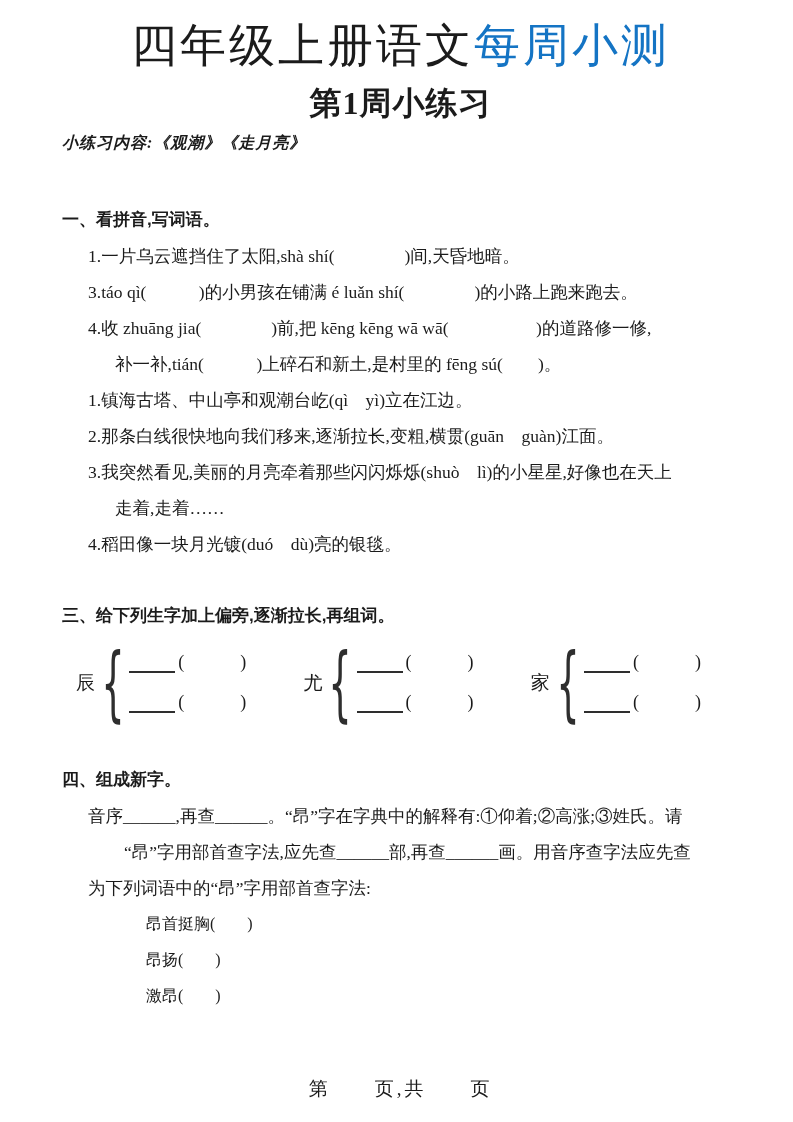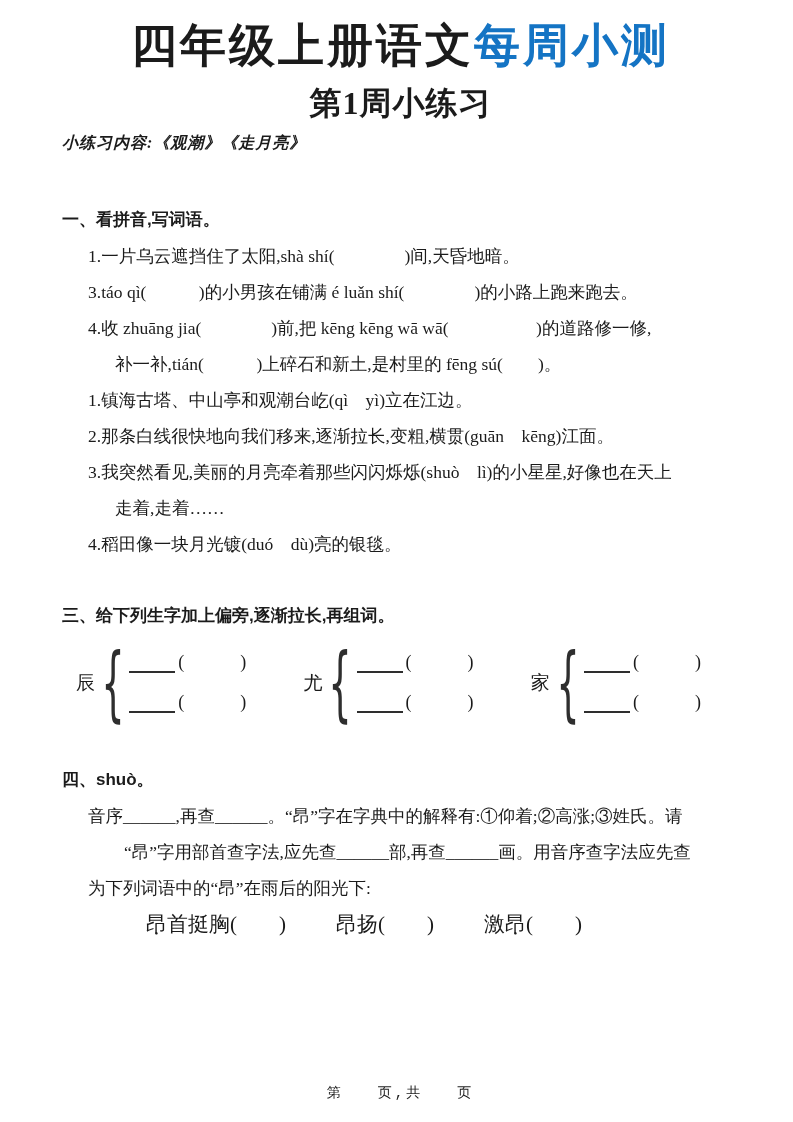--- a/index.html
+++ b/index.html
@@ -11,21 +11,21 @@
     box-sizing:border-box;
     padding:20px 54px 14px 62px;
     display:flex;flex-direction:column;
     font-family:"Liberation Serif","DejaVu Serif",serif;
     color:#1b1b1b;
     overflow:hidden;
   }
   .title{
     text-align:center;
     font-size:46px;
-    font-weight:bold;
+    font-weight:normal;
     line-height:1.15;
     letter-spacing:3px;
     white-space:nowrap;
   }
   .subtitle{
     text-align:center;
     font-size:32px;
     font-weight:bold;
     margin-top:9px;
     letter-spacing:1px;
@@ -88,32 +88,32 @@
   .blank{
     display:inline-block;
     width:46px;height:17px;
     border-bottom:2px solid #2e2e2e;
     margin-right:3px;
   }
   .pgap{display:inline-block;width:56px;}
   
   .words{
     display:flex;
-    gap:50px;
     padding-left:84px;
-    font-size:21px;
+    font-size:16px;
     line-height:36px;
     white-space:pre-wrap;
+    flex-direction:column;
   }
   .footer{
     margin-top:auto;
     text-align:center;
-    font-size:14px;
+    font-size:19px;
     letter-spacing:3px;
-    font-family:Liberation Mono, monospace;
+    font-family:Liberation Serif, serif;
     padding-bottom:6px;
   }
 </style>
 </head>
 <body>
 
 <div class="page">
 
   <div class="title"><span>四年级上册语文</span><span style="color: rgb(20, 116, 196);">每周小测</span></div>
 
@@ -126,21 +126,21 @@
     <div class="section">
       <div class="line heading">一、看拼音,写词语。</div>
       <div class="line item">1.一片乌云遮挡住了太阳,shà shí(　　　　)间,天昏地暗。</div>
       <div class="line item">3.táo qì(　　　)的小男孩在铺满 é luǎn shí(　　　　)的小路上跑来跑去。</div>
       <div class="line item">4.收 zhuāng jia(　　　　)前,把 kēng kēng wā wā(　　　　　)的道路修一修,</div>
       <div class="line cont">补一补,tián(　　　)上碎石和新土,是村里的 fēng sú(　　)。</div>
     </div>
 
     <div class="section">
       <div class="line item"><span>1.镇海古塔、中山亭和观潮台</span><span class="dotted">屹</span><span>(qì　yì)立在江边。</span></div>
-      <div class="line item"><span>2.那条白线很快地向我们移来,逐渐拉长,变粗,横</span><span class="dotted">贯</span><span>(guān　kēng)江面。</span></div>
+      <div class="line item"><span>2.那条白线很快地向我们移来,逐渐拉长,变粗,横</span><span class="dotted">贯</span><span>(guān　guàn)江面。</span></div>
       <div class="line item"><span>3.我突然看见,美丽的月亮牵着那些闪闪烁</span><span class="dotted">烁</span><span>(shuò　lì)的小星星,好像也在天上</span></div>
       <div class="line cont">走着,走着……</div>
       <div class="line item"><span>4.稻田像一块月光</span><span class="dotted">镀</span><span>(duó　dù)亮的银毯。</span></div>
     </div>
 
     <div class="section">
       <div class="line heading">三、给下列生字加上偏旁,逐渐拉长,再组词。</div>
       <div class="brace-wrap">
 
         <div class="brace-group">
@@ -197,24 +197,24 @@
                 <span class="pgap"></span>
                 <span>)</span>
               </span>
           </span>
         </div>
 
       </div>
     </div>
 
     <div class="section">
-      <div class="line heading">四、shuò。</div>
+      <div class="line heading">四、组成新字。</div>
       <div class="line item">音序______,再查______。“昂”字在字典中的解释有:①仰着;②高涨;③姓氏。请</div>
       <div class="line item indent1">“昂”字用部首查字法,应先查______部,再查______画。用音序查字法应先查</div>
-      <div class="line item">为下列词语中的“昂”在雨后的阳光下:</div>
+      <div class="line item">为下列词语中的“昂”字用部首查字法:</div>
       <div class="words">
         <span><span class="dotted">昂</span><span>首挺胸(　　)</span></span>
         <span><span class="dotted">昂</span><span>扬(　　)</span></span>
         <span><span>激</span><span class="dotted">昂</span><span>(　　)</span></span>
       </div>
     </div>
 
 
   </div>
 

